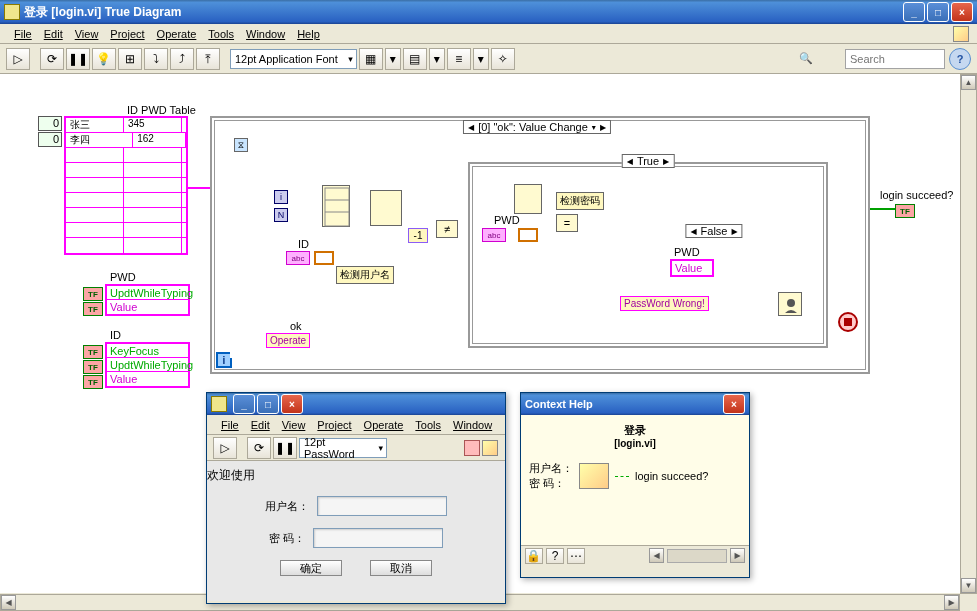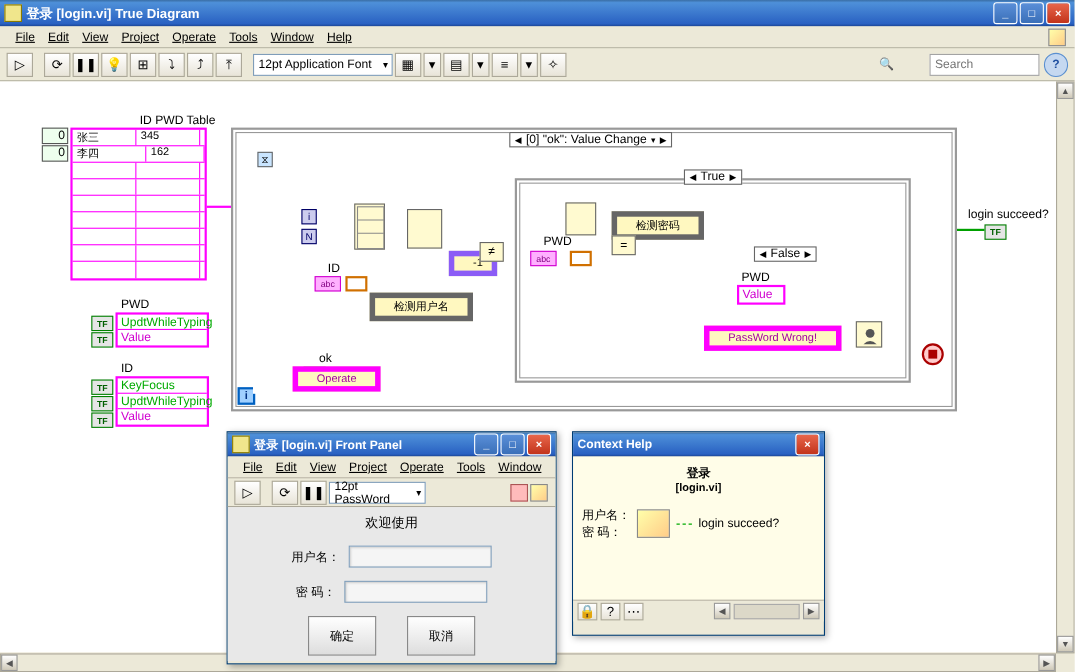--- a/index.html
+++ b/index.html
@@ -31,43 +31,43 @@
 .hatch-frame { position: absolute; background: white; }
 .hatch-frame::before { content: ""; position: absolute; top: -6px; left: -6px; right: -6px; bottom: -6px;
   background: repeating-linear-gradient(45deg, #999 0 2px, #fff 2px 5px); z-index: -1; }
 .double-frame { position: absolute; border: 2px solid #999; background: white; }
 .double-frame::before { content: ""; position: absolute; top: 2px; left: 2px; right: 2px; bottom: 2px; border: 1px solid #999; }
 
 .table-row { height: 15px; border-bottom: 1px solid #ff00ff; display: flex; }
 .table-cell { border-right: 1px solid #ff00ff; padding: 0 4px; font-size: 10px; }
 
 .label { font-size: 11px; position: absolute; }
-.node-box { position: absolute; border: 5px solid #8b5cf6; background: #fff8c0; padding: 1px 17px; font-size: 10px; }
+.node-box { position: absolute; border: 1px solid #8b5cf6; background: #fff8c0; padding: 1px 3px; font-size: 10px; }
 .prop-node { position: absolute; border: 2px solid #ff00ff; background: white; font-size: 10px; }
 .prop-node .row { height: 14px; display: flex; align-items: center; padding: 0 3px; border-bottom: 1px solid #ff00ff; }
 .prop-node .row:last-child { border-bottom: none; }
 .prop-node .row.val { color: #d000d0; }
 
 .wire-pink { position: absolute; background: #ff00ff; }
 .wire-green { position: absolute; background: #00a000; }
-.tf-box { width: 20px; height: 14px; background: #e5e5e5; border: 1px solid #008000; display: inline-flex; align-items: center; justify-content: center; font-size: 8px; font-weight: bold; color: #006000; }
+.tf-box { width: 20px; height: 14px; background: #fca5a5; border: 1px solid #008000; display: inline-flex; align-items: center; justify-content: center; font-size: 8px; font-weight: bold; color: #006000; }
 .str-box { width: 24px; height: 14px; background: #ffb0ff; border: 1px solid #d000d0; display: inline-flex; align-items: center; justify-content: center; font-size: 8px; color: #800080; }
 
 .case-header { position: absolute; top: -10px; left: 50%; transform: translateX(-50%); background: white; border: 1px solid #666; padding: 0 4px; font-size: 10px; display: flex; align-items: center; gap: 4px; }
 .case-header .tri { font-size: 8px; cursor: pointer; }
 
 .scrollbar { position: absolute; background: #ece9d8; border: 1px solid #aca899; }
 .sb-btn { width: 15px; height: 15px; background: linear-gradient(#fff,#cfc9b8); border: 1px solid #999; display: flex; align-items: center; justify-content: center; font-size: 8px; color: #555; }
 
 
 .sub-window { position: absolute; border: 1px solid #003c74; background: #ece9d8; box-shadow: 2px 2px 6px rgba(0,0,0,0.3); }
 .sub-titlebar { height: 22px; background: linear-gradient(to bottom, #3a6ea5, #4e90d9 10%, #2961c2 90%, #1a4391); color: white; display: flex; align-items: center; padding: 0 4px; font-weight: bold; font-size: 12px; }
 .panel-field { display: flex; align-items: center; justify-content: center; gap: 8px; margin: 12px 0; }
 .panel-input { width: 130px; height: 20px; border: 1px solid #7f9db9; background: #f5f5f5; box-shadow: inset 1px 1px 2px #ccc; }
-.panel-btn { width: 62px; height: 36px; border: 1px solid #888; background: linear-gradient(#fff,#ddd); cursor: pointer; }
+.panel-btn { width: 62px; height: 16px; border: 1px solid #888; background: linear-gradient(#fff,#ddd); cursor: pointer; }
 
 .ctx-body { background: #fffde8; padding: 8px; font-size: 11px; position: relative; height: 130px; }
 </style>
 </head>
 <body>
 
 <div class="titlebar">
   <div class="titlebar-icon"></div>
   <div class="titlebar-text">登录 [login.vi] True Diagram</div>
   <div class="win-btn">_</div>
@@ -233,21 +233,21 @@
         <div class="hatch-frame" style="top:70px;left:150px;width:188px;height:100px">
           <div class="case-header">
             <span class="tri">◀</span>
             <span>False</span>
             <span class="tri">▶</span>
           </div>
           <div class="label" style="top:12px;left:54px">PWD</div>
           <div class="prop-node" style="top:25px;left:50px;width:44px">
             <div class="row val">Value</div>
           </div>
-          <div class="node-box" style="top:62px;left:20px;border-color:#ff00ff;color:#a000a0">PassWord Wrong!</div>
+          <div class="node-box" style="top:62px;left:0;border-color:#ff00ff;color:#a000a0">PassWord Wrong!</div>
           <div style="position:absolute;top:58px;right:6px;width:24px;height:24px;border:1px solid #666;background:#fffad0">
             <svg width="24" height="24">
                 <circle cx="12" cy="10" r="4" fill="#555"></circle>
                 <path d="M6 20 Q12 14 18 20" fill="#555"></path>
               </svg>
           </div>
         </div>
       </div>
     </div>
 
@@ -271,21 +271,20 @@
 </div>
 <div class="scrollbar" style="top:74px;right:0;bottom:17px;width:17px;display:flex;flex-direction:column">
   <div class="sb-btn">▲</div>
   <div style="flex:1"></div>
   <div class="sb-btn">▼</div>
 </div>
 
 <div class="sub-window" style="top:392px;left:206px;width:300px;height:212px">
   <div class="sub-titlebar">
     <div class="titlebar-icon"></div>
-    <span style="flex:1">登录 [login.vi] Front Panel</span>
     <div class="win-btn">_</div>
     <div class="win-btn">□</div>
     <div class="win-btn close">×</div>
   </div>
   <div class="menubar" style="border-bottom:1px solid #aca899">
     <div class="menu-item"><u>File</u></div>
     <div class="menu-item"><u>Edit</u></div>
     <div class="menu-item"><u>View</u></div>
     <div class="menu-item"><u>Project</u></div>
     <div class="menu-item"><u>Operate</u></div>
@@ -299,21 +298,21 @@
     <div class="tool-btn">❚❚</div>
     <div class="font-select" style="width:88px">
         <span>12pt PassWord</span>
       </div>
     <div style="margin-left:auto;display:flex">
       <div style="width:16px;height:16px;background:#fbb;border:1px solid #a55;margin:1px"></div>
       <div style="width:16px;height:16px;background:linear-gradient(135deg,#ffa,#fc8);border:1px solid #888;margin:1px"></div>
     </div>
   </div>
   <div style="background:#e8e8e8;height:140px;position:relative">
-    <div style="text-align:center;padding-top:6px;font-size:12px">欢迎使用</div>
+    <div style="text-align:left;padding-top:6px;font-size:12px">欢迎使用</div>
     <div class="panel-field">
       <span>用户名：</span>
       <input class="panel-input" style="">
     </div>
     <div class="panel-field">
       <span>密 码：</span>
       <input class="panel-input" type="password" style="">
     </div>
     <div class="panel-field" style="gap:28px">
       <button class="panel-btn">确定</button>

